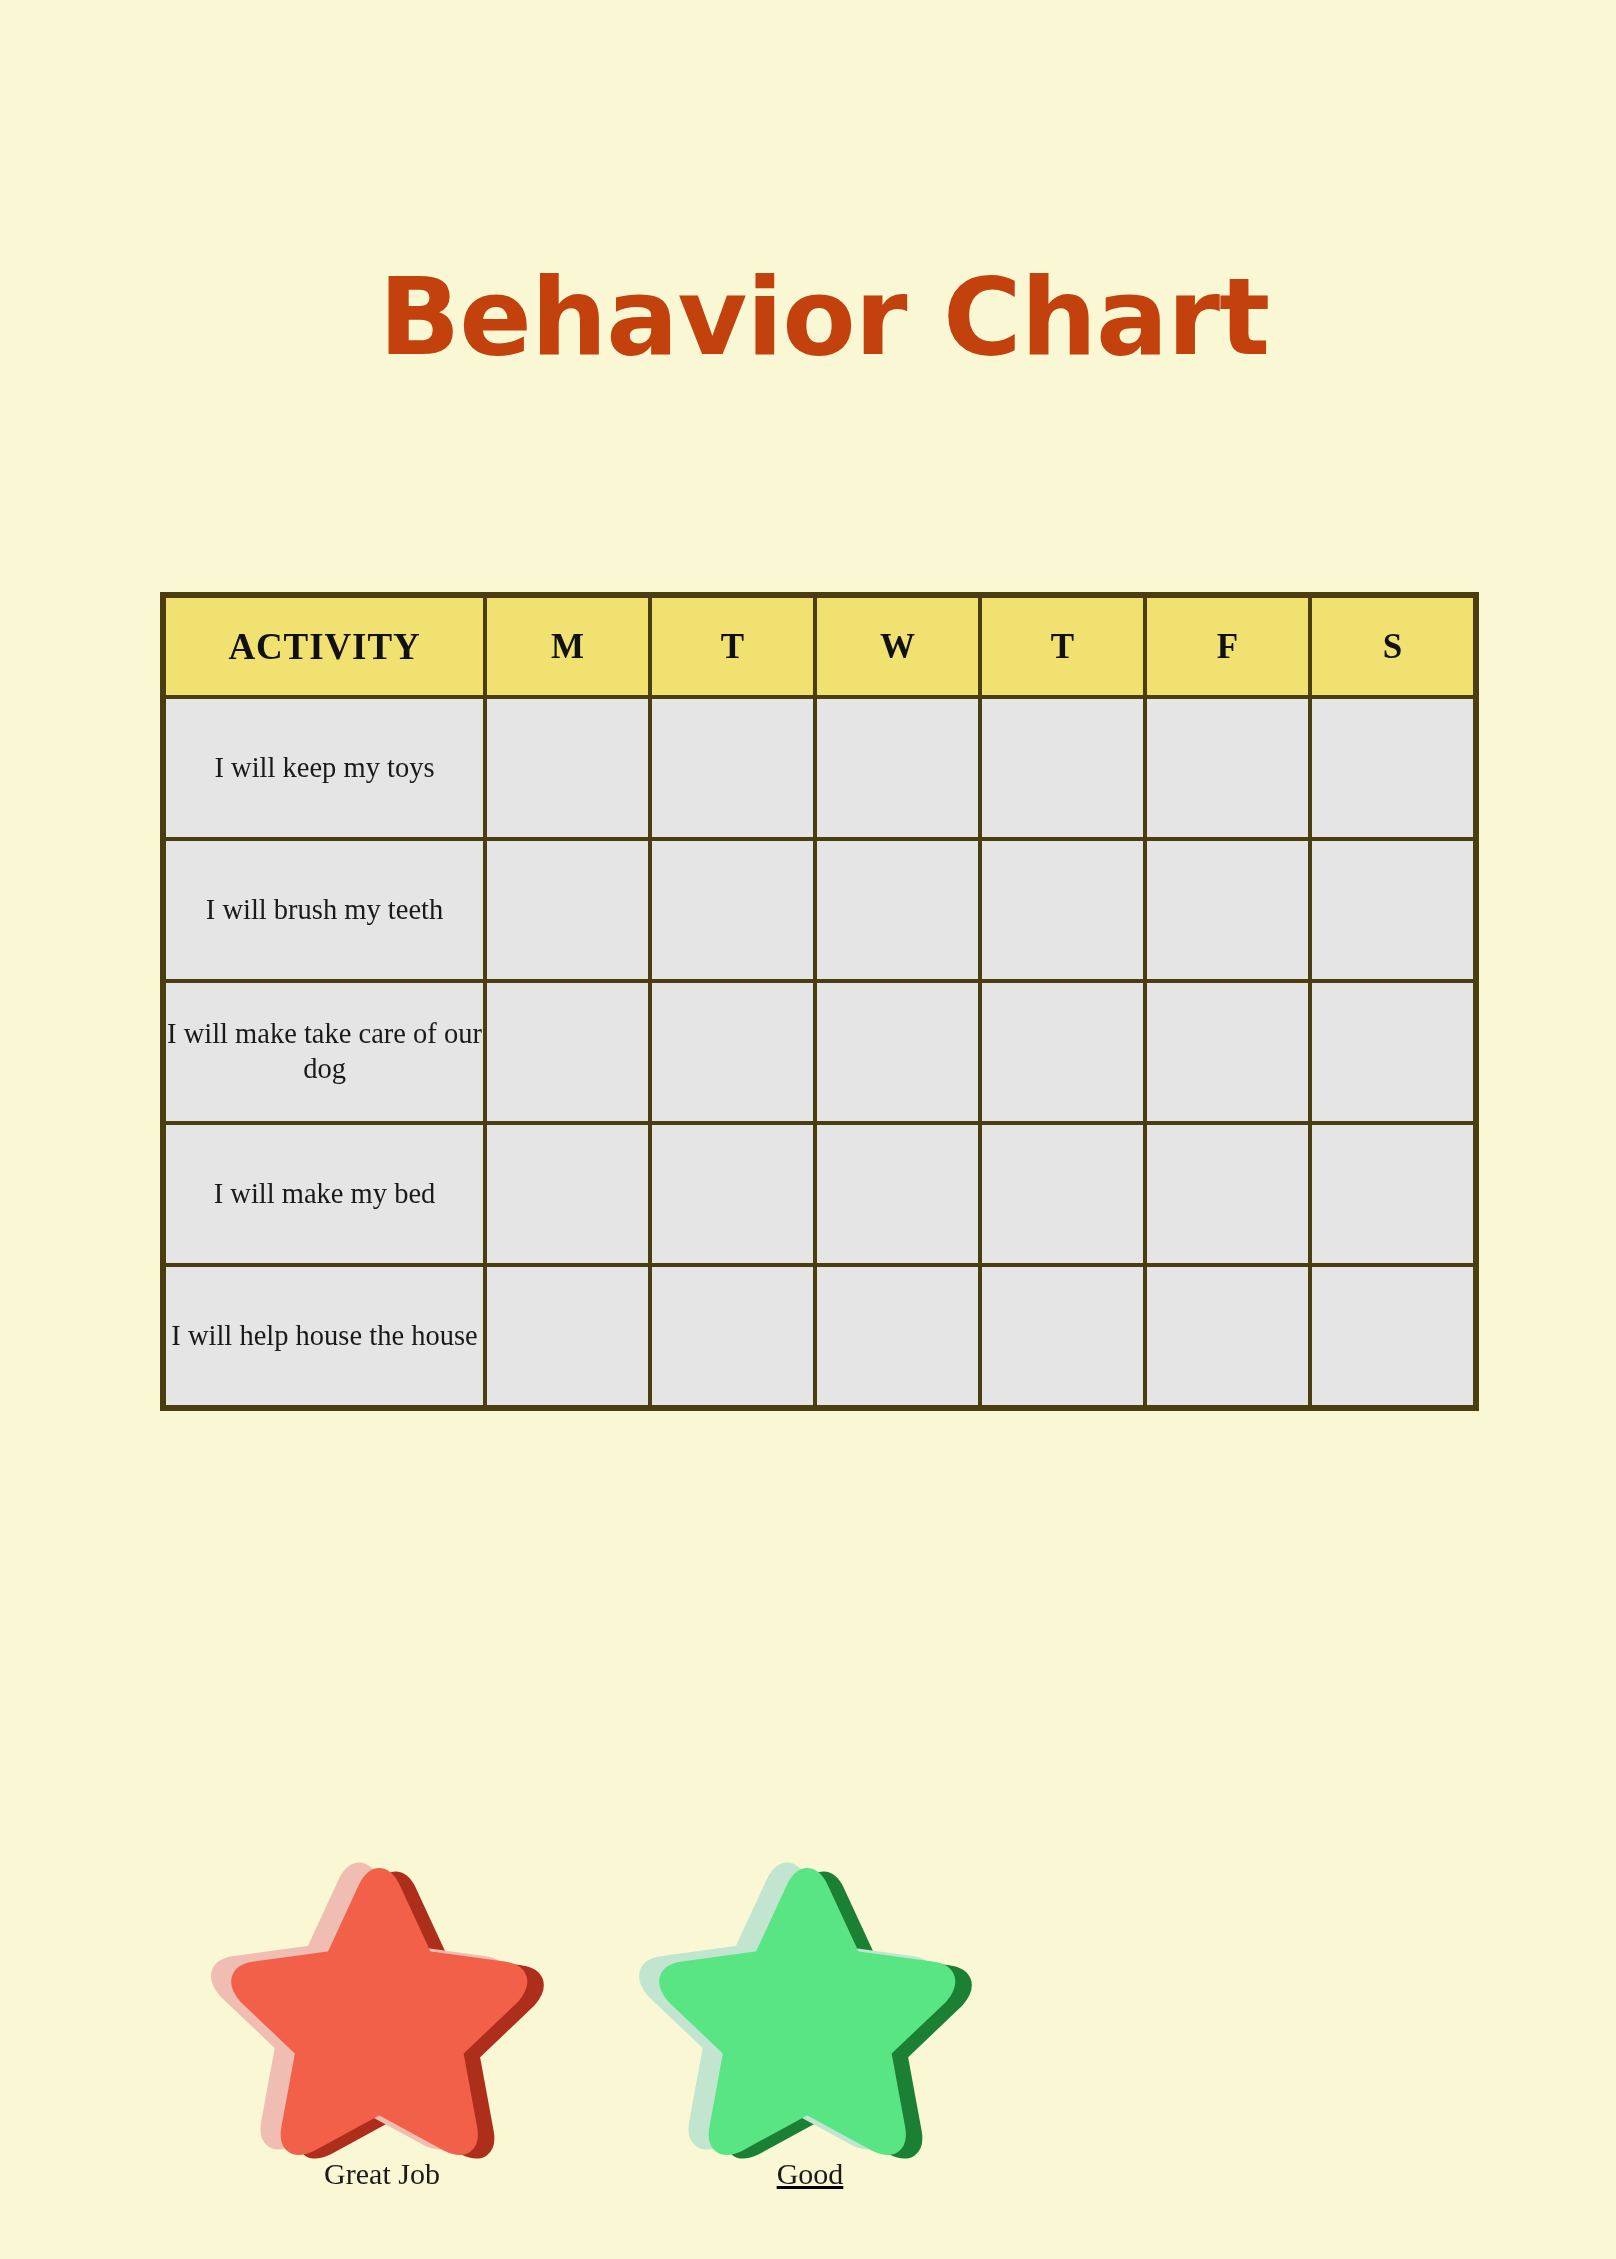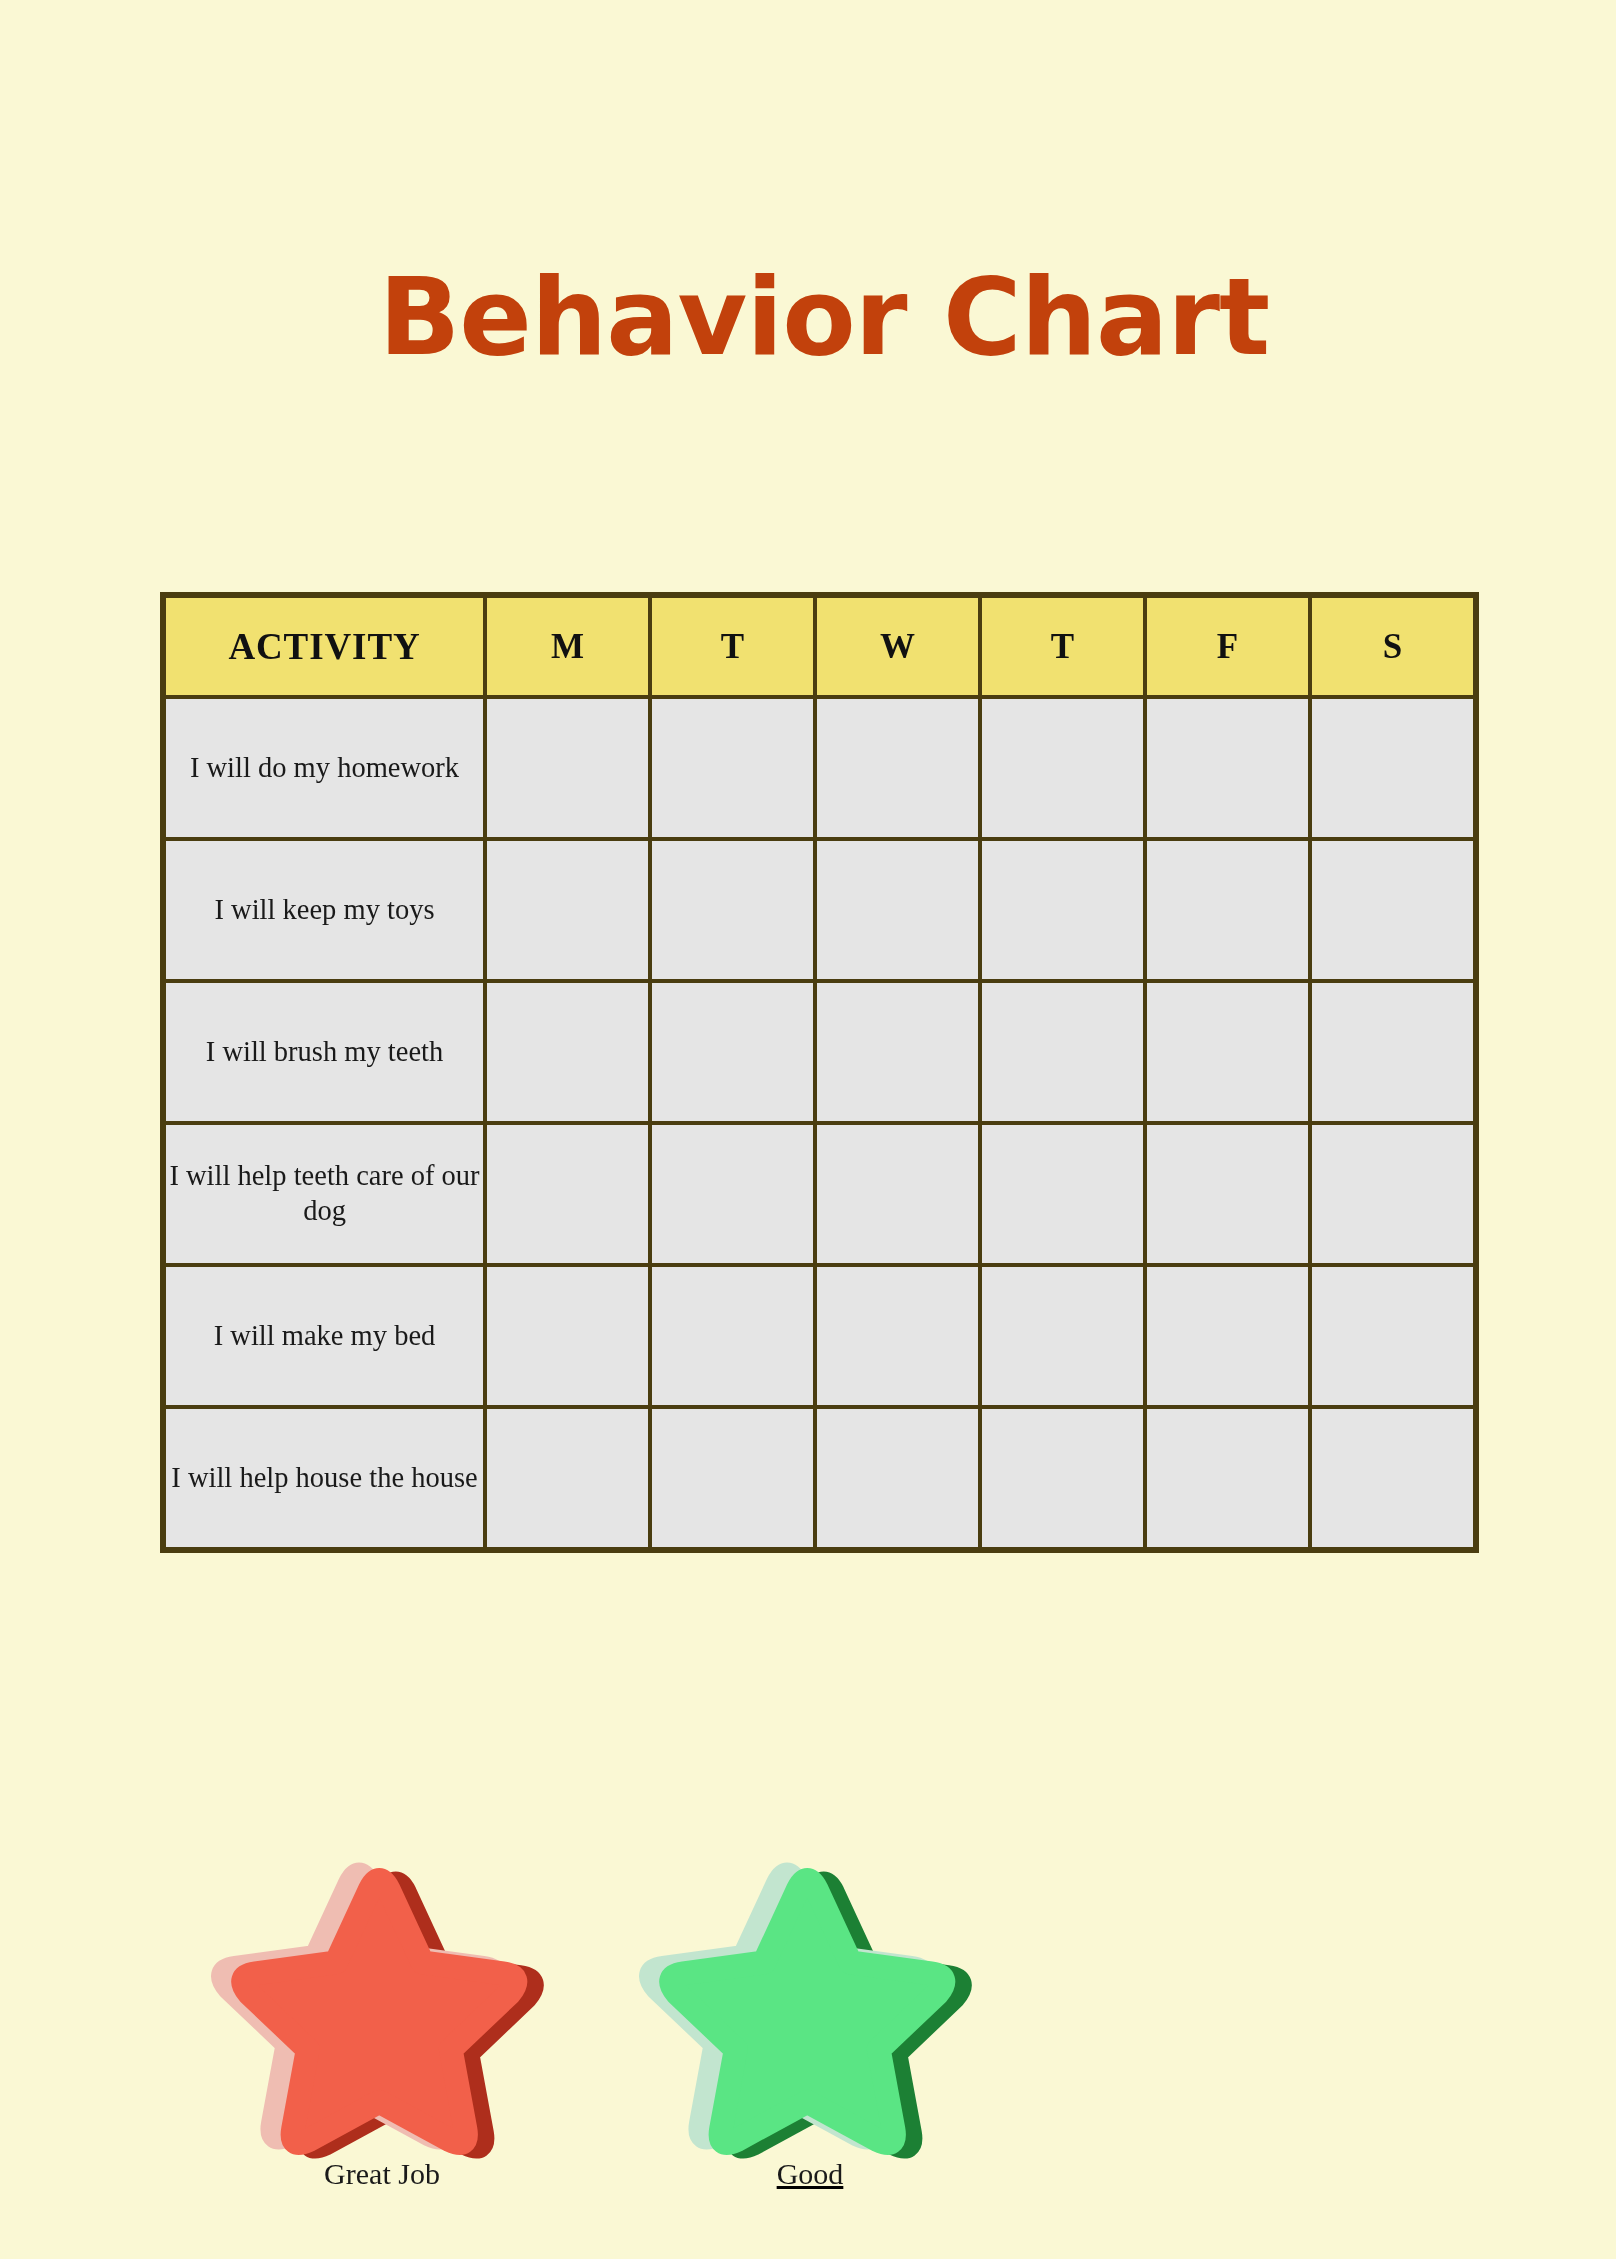--- a/index.html
+++ b/index.html
@@ -169,29 +169,20 @@
           <th class="day-head">M</th>
           <th class="day-head">T</th>
           <th class="day-head">W</th>
           <th class="day-head">T</th>
           <th class="day-head">F</th>
           <th class="day-head">S</th>
         </tr>
       </thead>
       <tbody>
 
-        <tr>
-          <td class="activity-cell">I will do my homework</td>
-          <td class="mark-cell"></td>
-          <td class="mark-cell"></td>
-          <td class="mark-cell"></td>
-          <td class="mark-cell"></td>
-          <td class="mark-cell"></td>
-          <td class="mark-cell"></td>
-        </tr>
 
 
         <tr>
           <td class="activity-cell">I will keep my toys</td>
           <td class="mark-cell"></td>
           <td class="mark-cell"></td>
           <td class="mark-cell"></td>
           <td class="mark-cell"></td>
           <td class="mark-cell"></td>
           <td class="mark-cell"></td>
@@ -201,21 +192,21 @@
           <td class="activity-cell">I will brush my teeth</td>
           <td class="mark-cell"></td>
           <td class="mark-cell"></td>
           <td class="mark-cell"></td>
           <td class="mark-cell"></td>
           <td class="mark-cell"></td>
           <td class="mark-cell"></td>
         </tr>
 
         <tr>
-          <td class="activity-cell">I will help teeth care of our dog</td>
+          <td class="activity-cell">I will make take care of our dog</td>
           <td class="mark-cell"></td>
           <td class="mark-cell"></td>
           <td class="mark-cell"></td>
           <td class="mark-cell"></td>
           <td class="mark-cell"></td>
           <td class="mark-cell"></td>
         </tr>
 
         <tr>
           <td class="activity-cell">I will make my bed</td>

